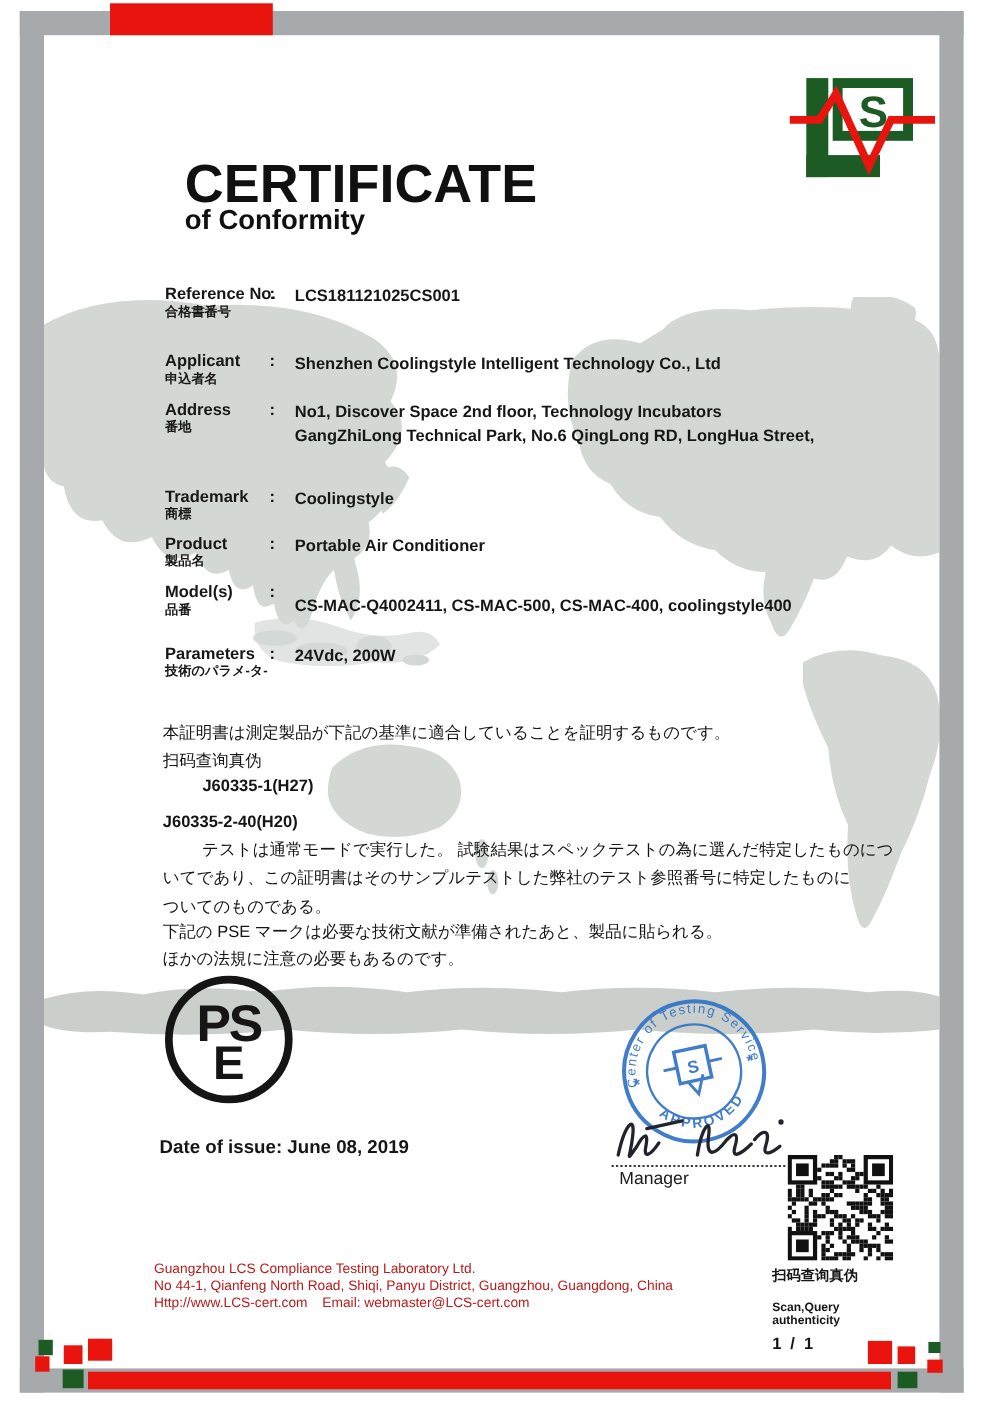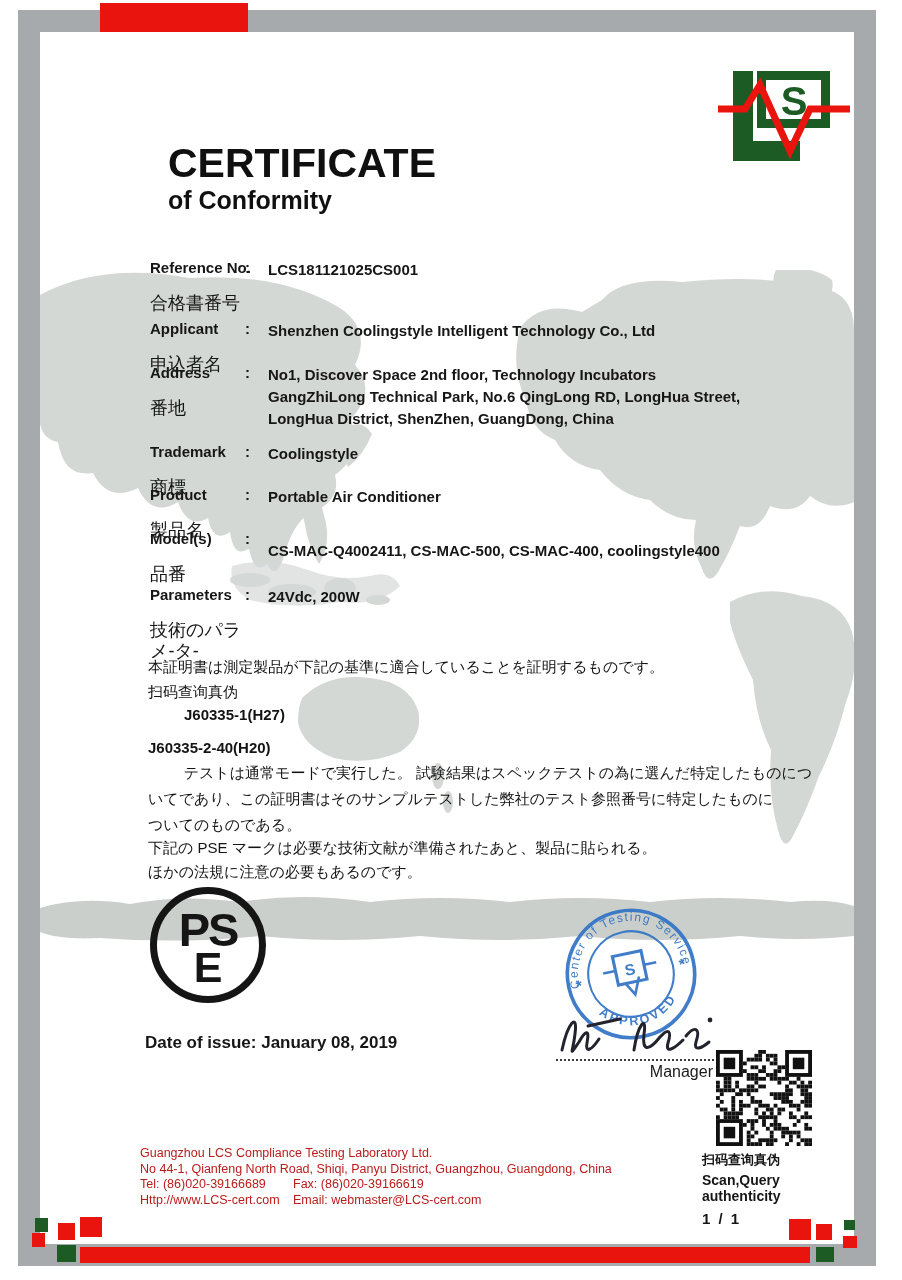--- a/index.html
+++ b/index.html
@@ -9,48 +9,48 @@
   }
   
   .frame{position:absolute;background:#a6aaac;}
   .red-block{position:absolute;background:#e9140e;}
   .green-block{position:absolute;background:#1c5b24;}
   
   .map{position:absolute;left:40px;top:270px;pointer-events:none;}
   
   .logo{position:absolute;left:710px;top:63px;width:150px;height:112px;}
   
-  .title-main{position:absolute;left:168px;top:140px;font-size:41px;font-weight:bold;letter-spacing:0px;color:#101010;}
+  .title-main{position:absolute;left:168px;top:140px;font-size:49px;font-weight:bold;letter-spacing:0px;color:#101010;}
   .title-sub{position:absolute;left:168px;top:186px;font-size:25px;font-weight:bold;color:#101010;}
   
   .frow{position:absolute;left:150px;width:712px;}
   .flabel{position:absolute;left:0;top:0;width:110px;font-size:15px;font-weight:bold;}
-  .fjp{position:absolute;left:0;top:34px;width:104px;font-size:18px;font-weight:normal;word-break:break-all;line-height:21px;}
+  .fjp{position:absolute;left:0;top:14px;width:104px;font-size:12px;font-weight:bold;word-break:break-all;line-height:21px;}
   .fcolon{position:absolute;left:95px;top:0;font-size:15px;font-weight:bold;}
   .fvalue{position:absolute;left:118px;top:0;width:586px;font-size:15px;font-weight:bold;line-height:22px;}
   .fvalue.low{top:10px;}
   
   .stline{position:absolute;left:148px;width:700px;font-size:15px;line-height:20px;color:#141414;}
   .stbold{font-weight:bold;}
   
   .pse{position:absolute;left:150px;top:887px;width:102px;height:102px;border:7px solid #151515;border-radius:50%;text-align:center;color:#151515;}
   .pse-ps{font-size:47px;font-weight:bold;letter-spacing:-2px;line-height:1;margin-top:12px;}
   .pse-e{font-size:43px;font-weight:bold;line-height:0.85;margin-top:-4px;}
   
   .date-line{position:absolute;left:145px;top:1033px;font-size:17px;font-weight:bold;}
   
   .stamp{position:absolute;left:556px;top:901px;width:150px;height:146px;transform:rotate(-12deg);opacity:.92;}
   .signature{position:absolute;left:552px;top:1006px;width:170px;height:58px;}
   .sig-line{position:absolute;left:556px;top:1059px;width:158px;border-top:2px dotted #3a3a3a;}
-  .manager{position:absolute;left:563px;top:1063px;width:150px;text-align:right;font-size:16px;color:#1a1a1a;}
+  .manager{position:absolute;left:563px;top:1063px;width:150px;text-align:left;font-size:16px;color:#1a1a1a;}
   
   .qrblock{position:absolute;left:702px;top:1050px;width:124px;text-align:left;}
   .qrblock svg{display:block;margin:0 auto;}
   .qr-zh{font-size:13px;font-weight:bold;margin-top:5px;}
-  .qr-en{font-size:14px;font-weight:bold;margin-top:3px;}
+  .qr-en{font-size:11px;font-weight:bold;margin-top:14px;}
   .qr-page{font-size:15px;font-weight:bold;margin-top:6px;letter-spacing:2px;}
   
   .footer{position:absolute;left:140px;top:1146px;width:560px;font-size:12.5px;line-height:15.5px;color:#b91c1c;}
   .fcols{position:relative;}
   .fcol2{position:absolute;left:153px;top:0;}
 </style>
 </head>
 <body>
 
 <svg class="map" width="814" height="700" viewBox="0 0 814 700">
@@ -127,21 +127,20 @@
   <span class="fcolon">:</span>
   <span class="fvalue">Shenzhen Coolingstyle Intelligent Technology Co., Ltd</span>
 </div>
 <div class="frow" style="top:364px;">
   <span class="flabel">Address</span>
   <span class="fjp">番地</span>
   <span class="fcolon">:</span>
   <span class="fvalue">
     <span style="display:block;">No1, Discover Space 2nd floor, Technology Incubators</span>
     <span style="display:block;">GangZhiLong Technical Park, No.6 QingLong RD, LongHua Street,</span>
-    <span style="display:block;">LongHua District, ShenZhen, GuangDong, China</span>
   </span>
 </div>
 <div class="frow" style="top:443px;">
   <span class="flabel">Trademark</span>
   <span class="fjp">商標</span>
   <span class="fcolon">:</span>
   <span class="fvalue">Coolingstyle</span>
 </div>
 <div class="frow" style="top:486px;">
   <span class="flabel">Product</span>
@@ -170,21 +169,21 @@
 <div class="stline" style="top:789px;">いてであり、この証明書はそのサンプルテストした弊社のテスト参照番号に特定したものに</div>
 <div class="stline" style="top:815px;">ついてのものである。</div>
 <div class="stline" style="top:838px;">下記の PSE マークは必要な技術文献が準備されたあと、製品に貼られる。</div>
 <div class="stline" style="top:862px;">ほかの法規に注意の必要もあるのです。</div>
 
 <div class="pse">
   <div class="pse-ps">PS</div>
   <div class="pse-e">E</div>
 </div>
 
-<div class="date-line">Date of issue: January 08, 2019</div>
+<div class="date-line">Date of issue: June 08, 2019</div>
 
 <div class="stamp">
   <svg width="150" height="146" viewBox="0 0 140 140">
     <defs>
       <path id="arcT" d="M 19,70 A 51,51 0 0 1 121,70"></path>
       <path id="arcB" d="M 21,70 A 49,49 0 0 0 119,70"></path>
     </defs>
     <circle cx="70" cy="70" r="61" fill="none" stroke="#3273c5" stroke-width="3.5"></circle>
     <circle cx="70" cy="70" r="41" fill="none" stroke="#3273c5" stroke-width="2"></circle>
     <text font-size="11.5" fill="#3273c5" letter-spacing="1.5">
@@ -455,20 +454,16 @@
     </div>
   <div class="qr-zh">扫码查询真伪</div>
   <div class="qr-en">Scan,Query authenticity</div>
   <div class="qr-page">1 / 1</div>
 </div>
 
 <div class="footer">
   <div>Guangzhou LCS Compliance Testing Laboratory Ltd.</div>
   <div>No 44-1, Qianfeng North Road, Shiqi, Panyu District, Guangzhou, Guangdong, China</div>
   <div class="fcols">
-    <span>Tel: (86)020-39166689</span>
-    <span class="fcol2">Fax: (86)020-39166619</span>
-  </div>
-  <div class="fcols">
     <span>Http://www.LCS-cert.com</span>
     <span class="fcol2">Email: webmaster@LCS-cert.com</span>
   </div>
 </div>
 
 </body></html>

